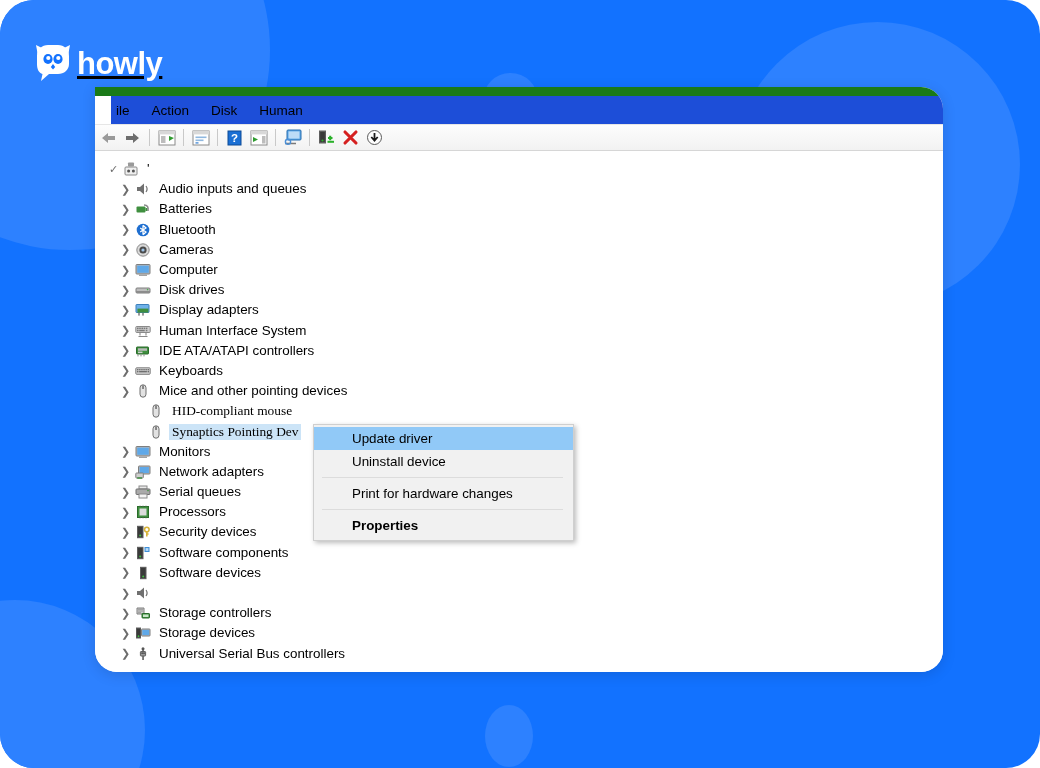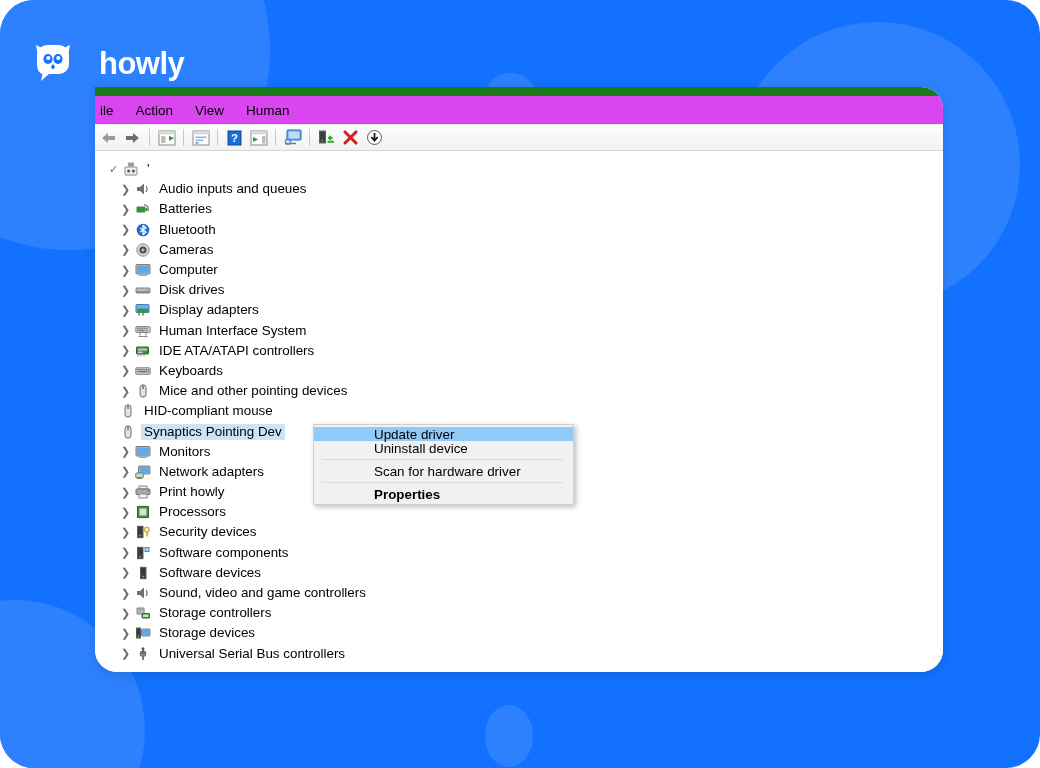--- a/index.html
+++ b/index.html
@@ -20,21 +20,21 @@
   }
   
   .blob { position: absolute; border-radius: 50%; background: #2d81ff; }
   .blob-tl   { left: -130px; top: -150px;  width: 400px; height: 400px; }
   .blob-top  { left: 735px;  top: 22px;    width: 285px; height: 285px; }
   .blob-sm1  { left: 483px;  top: 73px;    width: 55px;  height: 55px; }
   .blob-bot  { left: 485px;  top: 705px;   width: 48px;  height: 62px; }
   .blob-bl   { left: -115px; top: 600px;   width: 260px; height: 260px; }
 
   
-  .logo { position: absolute; left: 33px; top: 44px; display: flex; align-items: center; gap: 26px; }
+  .logo { position: absolute; left: 33px; top: 44px; display: flex; align-items: center; gap: 4px; text-decoration: underline; }
   .logo-mark { width: 40px; height: 38px; }
   .logo-text { color: #ffffff; font-size: 31px; font-weight: bold; letter-spacing: -0.5px; line-height: 1; }
 
   
   .dm-window {
     position: absolute;
     left: 95px; top: 87px;
     width: 848px; height: 585px;
     background: #ffffff;
     border-top-right-radius: 22px;
@@ -44,23 +44,23 @@
     box-shadow: 0 3px 14px rgba(0,0,0,0.13);
   }
   .dm-greenbar {
     position: absolute; left: 0; top: 0;
     width: 848px; height: 9px;
     background: #1a7a18;
   }
 
   
   .dm-menubar {
-    position: absolute; left: 0; top: 9px;
+    position: absolute; left: 16px; top: 9px;
     width: 848px; height: 28px;
-    background: #d946ef;
+    background: #1d4ed8;
     display: flex; align-items: center;
     padding-left: 3px;
     font-size: 13.5px; color: #000;
   }
   .dm-menubar .mi { padding: 3px 11px; cursor: default; white-space: nowrap; }
   .dm-menubar .mi:first-child { padding-left: 2px; }
 
   
   .dm-toolbar {
     position: absolute; left: 0; top: 37px;
@@ -85,36 +85,36 @@
   .tnode { display: flex; align-items: center; height: 20.2px; position: relative; }
   .tnode .chev {
     width: 17px; text-align: center; color: #6d6d6d; font-size: 11px;
     flex: 0 0 17px; user-select: none;
   }
   .tnode .ico { width: 17px; height: 16px; flex: 0 0 17px; margin-right: 5px; display: flex; align-items: center; justify-content: center; }
   .tnode .lbl { white-space: nowrap; padding: 0 3px; line-height: 16px; }
 
   .lvl0 { padding-left: 10px; }
   .lvl1 { padding-left: 22px; }
-  .lvl2 { padding-left: 24px; }
+  .lvl2 { padding-left: 52px; font-family: Liberation Serif, serif; }
 
   .tnode.selected .lbl { background: #cce4f7; }
 
   
   .ctxmenu {
     position: absolute; left: 313px; top: 424px;
     width: 261px;
     background: #f1f1f1;
     border: 1px solid #cfcfcf;
     box-shadow: 2px 2px 5px rgba(0,0,0,0.27);
     padding: 2px 0 3px 0;
     font-size: 13.4px; color: #000;
     z-index: 20;
   }
-  .ctx-item { height: 14px; display: flex; align-items: center; padding-left: 60px; white-space: nowrap; }
+  .ctx-item { height: 23px; display: flex; align-items: center; padding-left: 38px; white-space: nowrap; }
   .ctx-item.hl { background: #91c9f7; }
   .ctx-item.bold { font-weight: bold; }
   .ctx-sep { height: 1px; background: #dcdcdc; margin: 4px 10px 4px 8px; }
 </style>
 </head>
 <body>
 
 <div class="stage">
 
   <div class="blob blob-tl"></div>
@@ -137,21 +137,21 @@
     <div class="logo-text">howly</div>
   </div>
 
   <div class="dm-window">
 
     <div class="dm-greenbar"></div>
 
     <div class="dm-menubar">
       <div class="mi">ile</div>
       <div class="mi">Action</div>
-      <div class="mi">View</div>
+      <div class="mi">Disk</div>
       <div class="mi">Human</div>
     </div>
 
     <div class="dm-toolbar">
       <div class="tb-btn">
         <svg width="17" height="14" viewBox="0 0 17 14">
             <path d="M8 2 L8 5 L15 5 L15 9 L8 9 L8 12 L2 7 Z" fill="#9a9a9a"></path>
           </svg>
       </div>
       <div class="tb-btn">
@@ -440,21 +440,21 @@
       <div class="tnode lvl1">
         <span class="chev">❯</span>
         <span class="ico">
             <svg width="16" height="14" viewBox="0 0 16 14">
               <rect x="4" y="1" width="8" height="3" fill="#e8e8e8" stroke="#8a8a8a"></rect>
               <rect x="1" y="4" width="14" height="5.5" rx="0.8" fill="#aaaaaa" stroke="#6e6e6e"></rect>
               <rect x="4" y="9" width="8" height="4" fill="#f4f4f4" stroke="#8a8a8a"></rect>
               <circle cx="13" cy="5.6" r="0.8" fill="#3f8f3f"></circle>
             </svg>
           </span>
-        <span class="lbl">Print howly</span>
+        <span class="lbl">Serial queues</span>
       </div>
 
       <div class="tnode lvl1">
         <span class="chev">❯</span>
         <span class="ico">
             <svg width="16" height="14" viewBox="0 0 16 14">
               <rect x="2.5" y="1.5" width="11" height="11" fill="#3f8f3f" stroke="#2a6b2a"></rect>
               <rect x="4.5" y="3.5" width="7" height="7" fill="#dcdcdc"></rect>
               <g stroke="#7a7a7a" stroke-width="0.9">
                 <path d="M5 0.6 L5 1.5 M8 0.6 L8 1.5 M11 0.6 L11 1.5 M5 12.5 L5 13.4 M8 12.5 L8 13.4 M11 12.5 L11 13.4"></path>
@@ -505,21 +505,20 @@
       </div>
 
       <div class="tnode lvl1">
         <span class="chev">❯</span>
         <span class="ico">
             <svg width="16" height="14" viewBox="0 0 16 14">
               <path d="M2 5 L5 5 L9 1.5 L9 12.5 L5 9 L2 9 Z" fill="#707070"></path>
               <path d="M11 4 Q13.2 7 11 10" stroke="#707070" stroke-width="1.2" fill="none"></path>
             </svg>
           </span>
-        <span class="lbl">Sound, video and game controllers</span>
       </div>
 
       <div class="tnode lvl1">
         <span class="chev">❯</span>
         <span class="ico">
             <svg width="16" height="14" viewBox="0 0 16 14">
               <path d="M2 2 L9 2 L9 8 L2 8 Z" fill="#cfcfcf" stroke="#7e7e7e"></path>
               <path d="M3 3.3 L8 3.3 M3 5 L8 5 M3 6.7 L6 6.7" stroke="#8a8a8a" stroke-width="0.8"></path>
               <rect x="7" y="7.5" width="7.5" height="4.5" rx="0.6" fill="#3f8f3f" stroke="#2a6b2a"></rect>
               <rect x="8" y="8.5" width="5.5" height="2.5" fill="#c9e6c9"></rect>
@@ -556,18 +555,18 @@
         <span class="lbl">Universal Serial Bus controllers</span>
       </div>
 
     </div>
   </div>
 
   <div class="ctxmenu">
     <div class="ctx-item hl">Update driver</div>
     <div class="ctx-item">Uninstall device</div>
     <div class="ctx-sep"></div>
-    <div class="ctx-item">Scan for hardware driver</div>
+    <div class="ctx-item">Print for hardware changes</div>
     <div class="ctx-sep"></div>
     <div class="ctx-item bold">Properties</div>
   </div>
 
 </div>
 
 </body></html>

